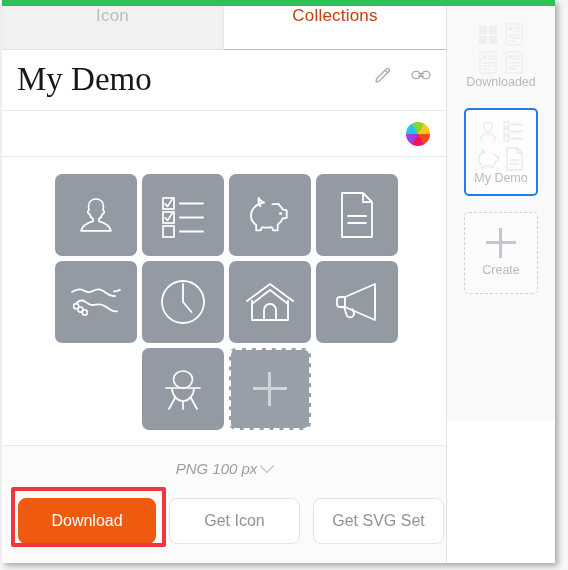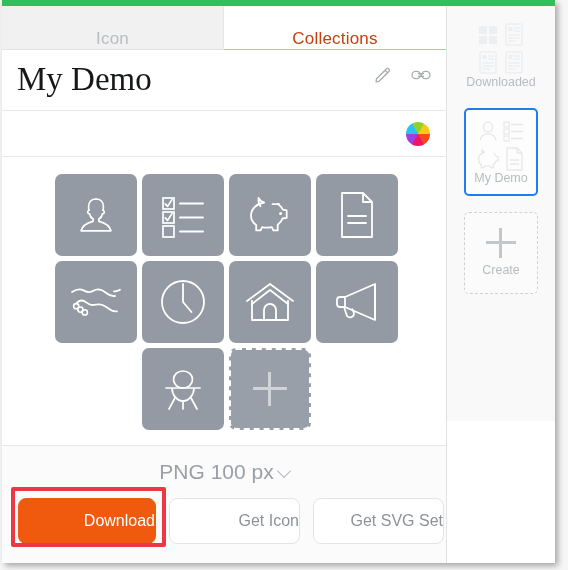--- a/index.html
+++ b/index.html
@@ -33,21 +33,21 @@
     box-sizing:border-box;
   }
 
   
   .tabs{
     position:absolute;left:0;top:0;width:444px;height:44px;
     display:flex;
   }
   .tab{
     flex:1 1 50%;
-    display:flex;align-items:flex-end;justify-content:center;
+    display:flex;align-items:flex-start;justify-content:center;
     font-size:17px;color:#b9bcc0;
     background:#f1f1f1;
     border-bottom:1px solid #e2e2e2;
     box-sizing:border-box;
     cursor:pointer;user-select:none;
     letter-spacing:.2px;
   }
   .tab.active{
     background:#ffffff;
     color:#c2410c;
@@ -127,38 +127,38 @@
 
   
   .bottom{
     position:absolute;left:0;top:439px;width:444px;height:118px;
     background:#fbfbfb;
     border-top:1px solid #e8e8e8;
     box-sizing:border-box;
   }
   .format{
     position:absolute;left:0;top:14px;width:444px;
-    text-align:center;font-size:21px;color:#9aa0a6;
-    user-select:none;cursor:pointer;
+    text-align:center;font-size:15px;color:#9aa0a6;
+    user-select:none;cursor:pointer;font-style:italic;
   }
   .format .chev{
     display:inline-block;margin-left:5px;
     width:9px;height:9px;
     border-right:1.6px solid #b4b9be;
     border-bottom:1.6px solid #b4b9be;
     transform:translateY(-3px) rotate(45deg);
   }
   .btnrow{
     position:absolute;left:16px;top:52px;
     display:flex;gap:13px;align-items:center;
   }
   .btn{
     height:46px;min-width:131px;
     border-radius:8px;
-    display:flex;align-items:center;justify-content:flex-end;
+    display:flex;align-items:center;justify-content:center;
     font-size:16px;cursor:pointer;user-select:none;
     box-sizing:border-box;
   }
   .btn.primary{
     background:#ef5a0f;color:#ffffff;border:1px solid #ef5a0f;
     width:138px;
   }
   .btn.ghost{
     background:#ffffff;color:#8d9399;border:1px solid #e3e3e3;
     width:124px;

